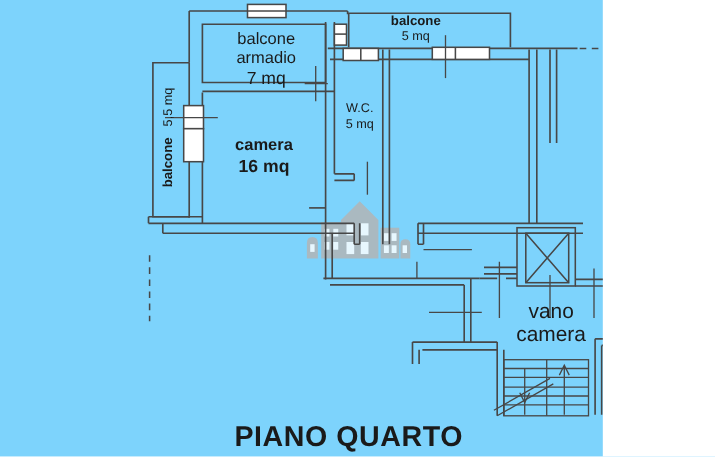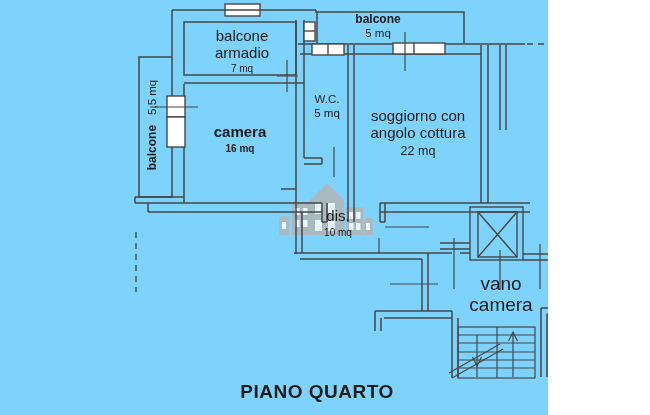--- a/index.html
+++ b/index.html
@@ -6,21 +6,21 @@
   .plan {
     position:relative; width:548px; height:415px; background:#7dd3fc;
     font-family:"Liberation Sans", sans-serif; overflow:hidden;
   }
   .plan svg { position:absolute; left:0; top:0; }
   .lbl {
     position:absolute; transform:translateX(-50%);
     text-align:center; color:#1a1a1a; white-space:nowrap; z-index:5;
   }
   .nm  { font-size:15px; line-height:1.1; }
-  .ar  { font-size:10px; line-height:1.3; margin-top:1px; }
+  .ar  { font-size:16px; line-height:1.3; margin-top:1px; }
   #lbl-wc { font-size:11.5px; line-height:1.45; }
   #lbl-wc .nm, #lbl-wc .ar { font-size:11.5px; margin-top:0; }
   #lbl-vano .nm { font-size:19px; }
   #lbl-balcone-top .bname { font-size:12px; font-weight:700; display:block; line-height:1.15; }
   #lbl-balcone-top .barea { font-size:11.5px; display:block; line-height:1.15; }
   #lbl-balcone-left {
     left:152px; top:125px;
     transform:translate(-50%,-50%) rotate(-90deg);
     display:flex; gap:10px; align-items:baseline;
   }
@@ -29,21 +29,21 @@
   #lbl-balcone-top { left:378px; top:13px; }
   #lbl-cabina    { left:242px; top:28px; }
   #lbl-camera    { left:240px; top:124px;font-weight:bold; }
   #lbl-wc        { left:327px; top:93px; }
   #lbl-soggiorno { left:418px; top:108px; }
   #lbl-soggiorno .ar { font-size:12.5px; margin-top:2px; }
   #lbl-dis       { left:338px; top:208px; }
   #lbl-vano      { left:501px; top:274px; }
   .title {
     position:absolute; left:317px; top:381px; transform:translateX(-50%);
-    font-size:19px; font-weight:700; letter-spacing:0.5px; color:#1a1a1a;
+    font-size:26px; font-weight:700; letter-spacing:0.5px; color:#1a1a1a;
     white-space:nowrap; z-index:5;
   }
 </style>
 </head>
 <body>
 
 <div class="plan">
   <svg width="650" height="415" viewBox="0 0 650 415">
 
     <g opacity="0.82" stroke="none" fill="#b4b4b4">
@@ -181,30 +181,21 @@
   <div class="lbl" id="lbl-camera">
     <div class="nm">camera</div>
     <div class="ar">16 mq</div>
   </div>
 
   <div class="lbl" id="lbl-wc">
     <div class="nm">W.C.</div>
     <div class="ar">5 mq</div>
   </div>
 
-  <div class="lbl" id="lbl-soggiorno">
-    <div class="nm">soggiorno con</div>
-    <div class="nm">angolo cottura</div>
-    <div class="ar">22 mq</div>
-  </div>
-
-  <div class="lbl" id="lbl-dis">
-    <div class="nm">dis.</div>
-    <div class="ar">10 mq</div>
-  </div>
+
 
   <div class="lbl" id="lbl-vano">
     <div class="nm">vano</div>
     <div class="nm">camera</div>
   </div>
 
   <div class="title">PIANO QUARTO</div>
 </div>
 
 </body></html>

